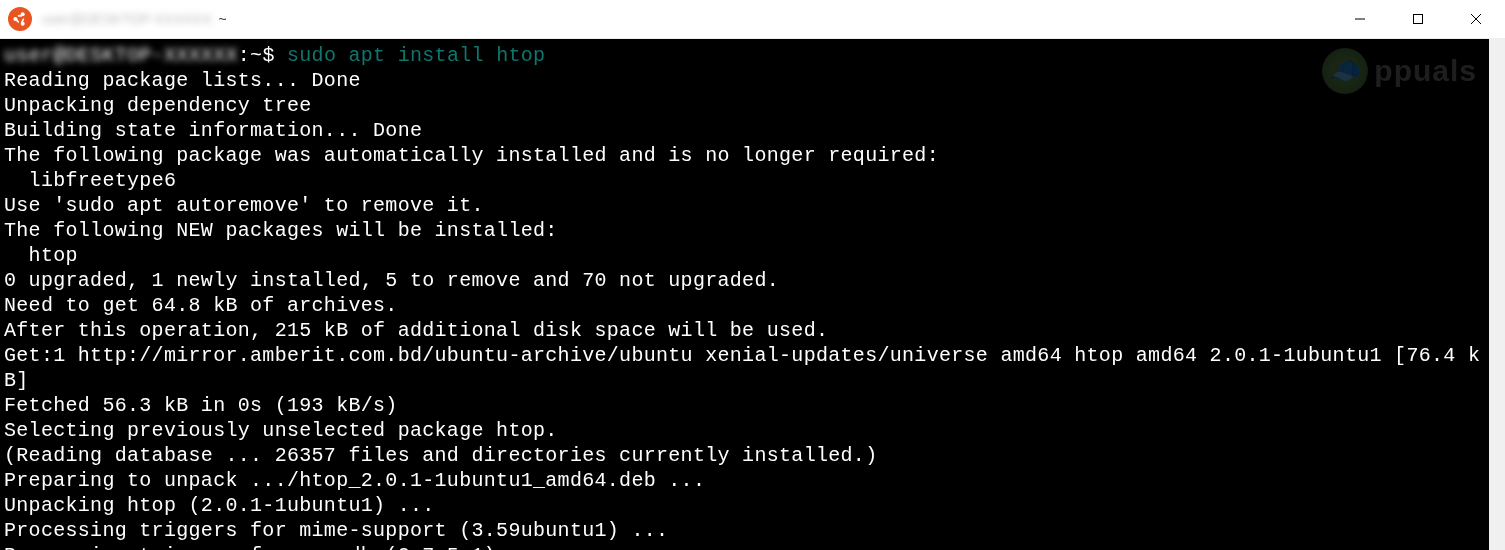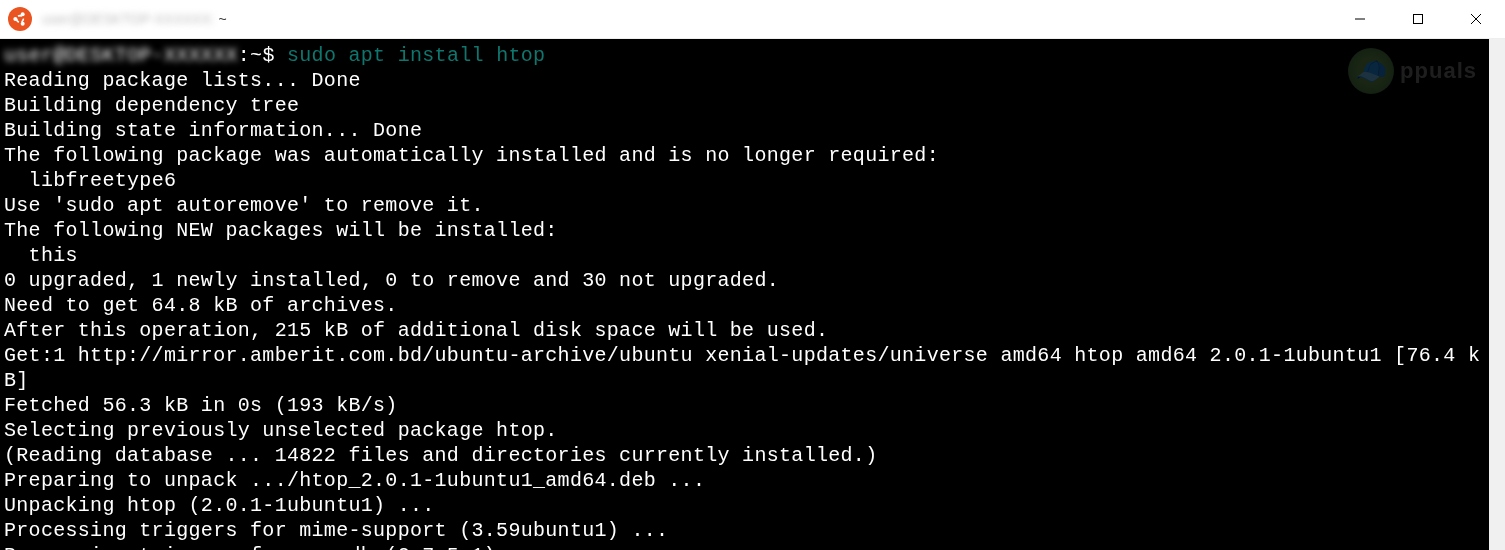--- a/index.html
+++ b/index.html
@@ -101,21 +101,21 @@
     }
     .watermark-logo {
       width: 46px;
       height: 46px;
       border-radius: 50%;
       background: radial-gradient(circle, #6a994e 40%, #386641 100%);
       display:flex; align-items:center; justify-content:center;
       font-size: 26px;
     }
     .watermark-text {
-      font-size: 22px;
+      font-size: 30px;
       font-weight: 700;
       color: #777;
       letter-spacing: 1px;
     }
   </style>
 </head>
 <body>
 
 <div class="titlebar">
   <div class="titlebar-left">
@@ -146,34 +146,34 @@
       <svg viewBox="0 0 12 12">
           <line x1="1" y1="1" x2="11" y2="11" stroke="#000" stroke-width="1"></line>
           <line x1="11" y1="1" x2="1" y2="11" stroke="#000" stroke-width="1"></line>
         </svg>
     </button>
   </div>
 </div>
 
 <div class="terminal"><span class="prompt-user">user@DESKTOP-XXXXXX</span><span class="prompt-sep">:</span><span class="prompt-path">~</span><span class="prompt-dollar">$</span> <span class="command">sudo apt install htop</span>
 <span>Reading package lists... Done</span>
-<span>Building dependency tree</span>
+<span>Unpacking dependency tree</span>
 <span>Building state information... Done</span>
 <span>The following package was automatically installed and is no longer required:</span>
 <span>  libfreetype6</span>
 <span>Use 'sudo apt autoremove' to remove it.</span>
 <span>The following NEW packages will be installed:</span>
-<span>  this</span>
-<span>0 upgraded, 1 newly installed, 0 to remove and 30 not upgraded.</span>
+<span>  htop</span>
+<span>0 upgraded, 1 newly installed, 5 to remove and 70 not upgraded.</span>
 <span>Need to get 64.8 kB of archives.</span>
 <span>After this operation, 215 kB of additional disk space will be used.</span>
 <span>Get:1 http://mirror.amberit.com.bd/ubuntu-archive/ubuntu xenial-updates/universe amd64 htop amd64 2.0.1-1ubuntu1 [76.4 kB]</span>
 <span>Fetched 56.3 kB in 0s (193 kB/s)</span>
 <span>Selecting previously unselected package htop.</span>
-<span>(Reading database ... 14822 files and directories currently installed.)</span>
+<span>(Reading database ... 26357 files and directories currently installed.)</span>
 <span>Preparing to unpack .../htop_2.0.1-1ubuntu1_amd64.deb ...</span>
 <span>Unpacking htop (2.0.1-1ubuntu1) ...</span>
 <span>Processing triggers for mime-support (3.59ubuntu1) ...</span>
 <span>Processing triggers for man-db (2.7.5-1) ...</span></div>
 
 <div class="scrollbar-area"></div>
 
 <div class="watermark">
   <div class="watermark-logo">🧢</div>
   <div class="watermark-text">ppuals</div>

